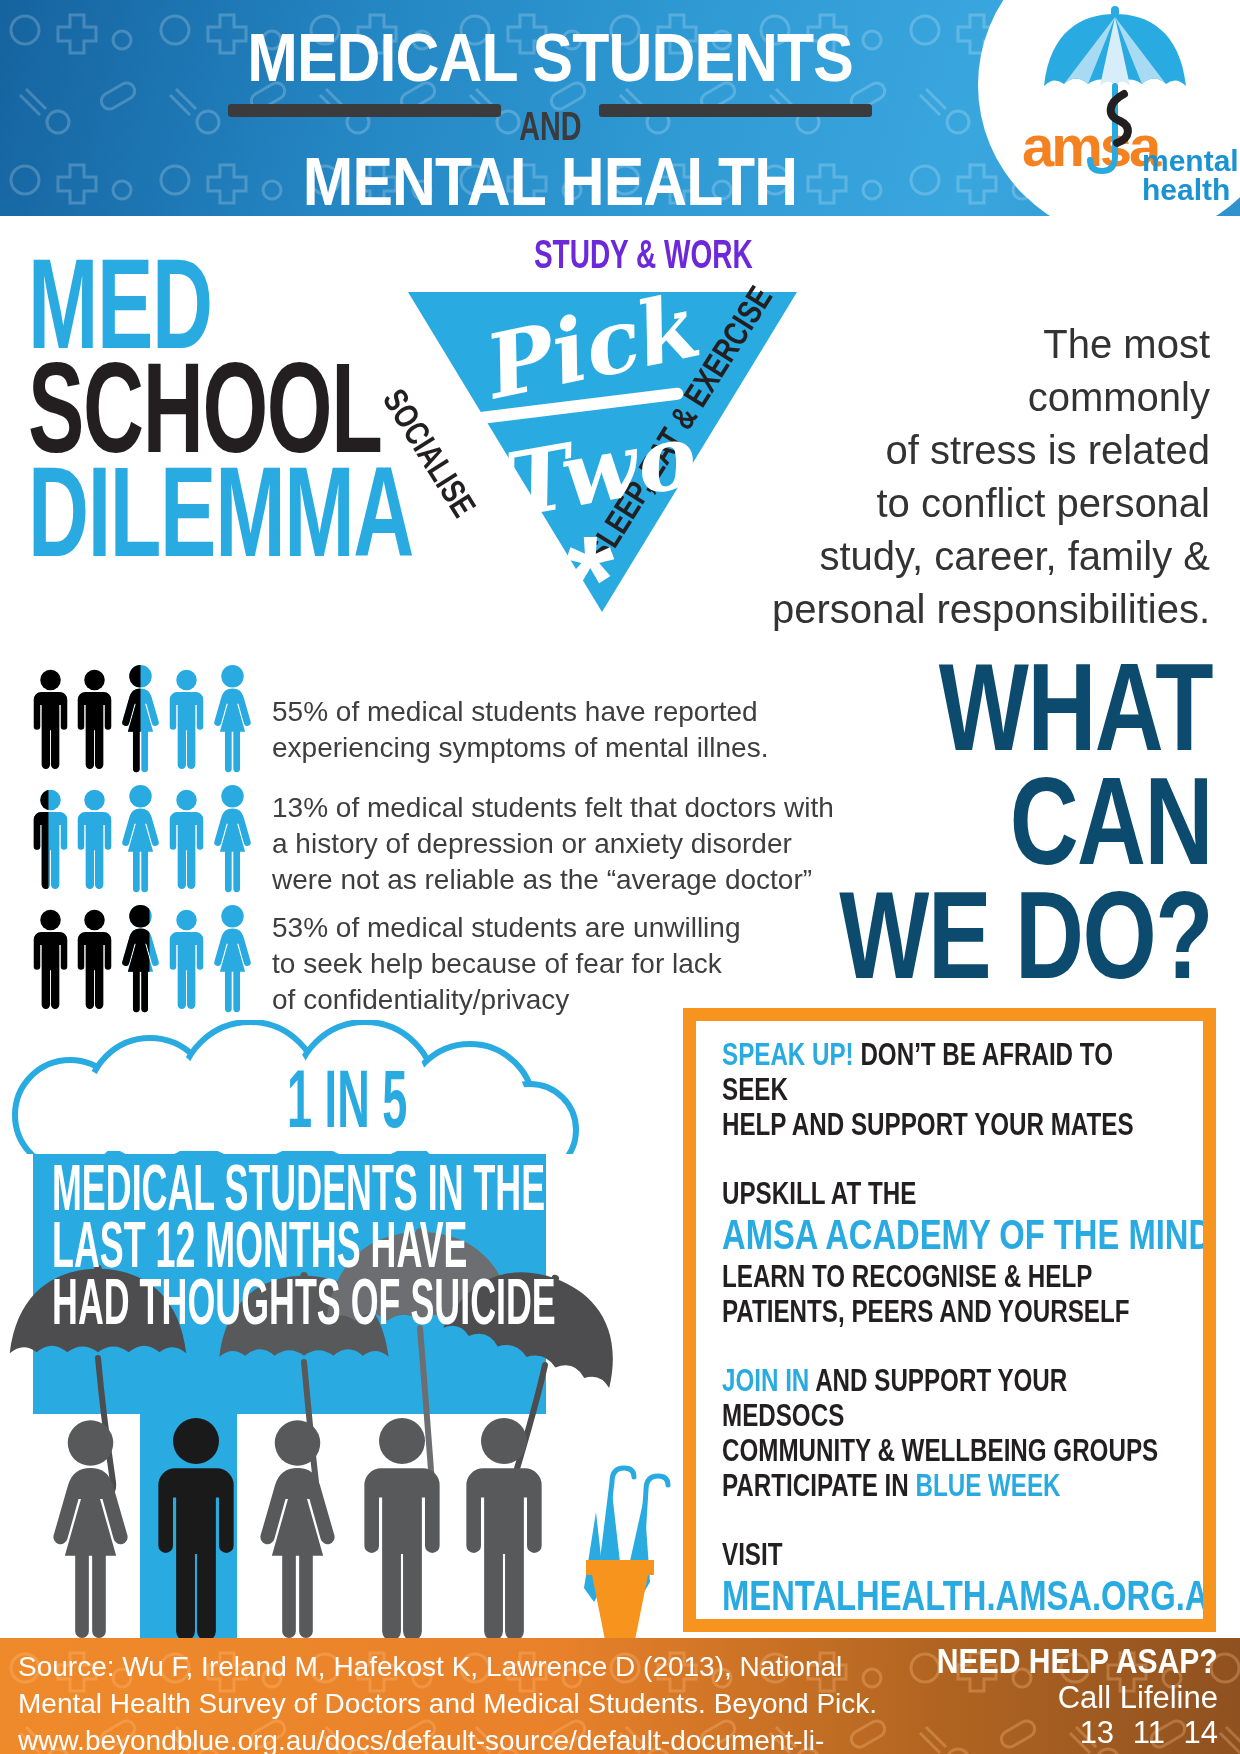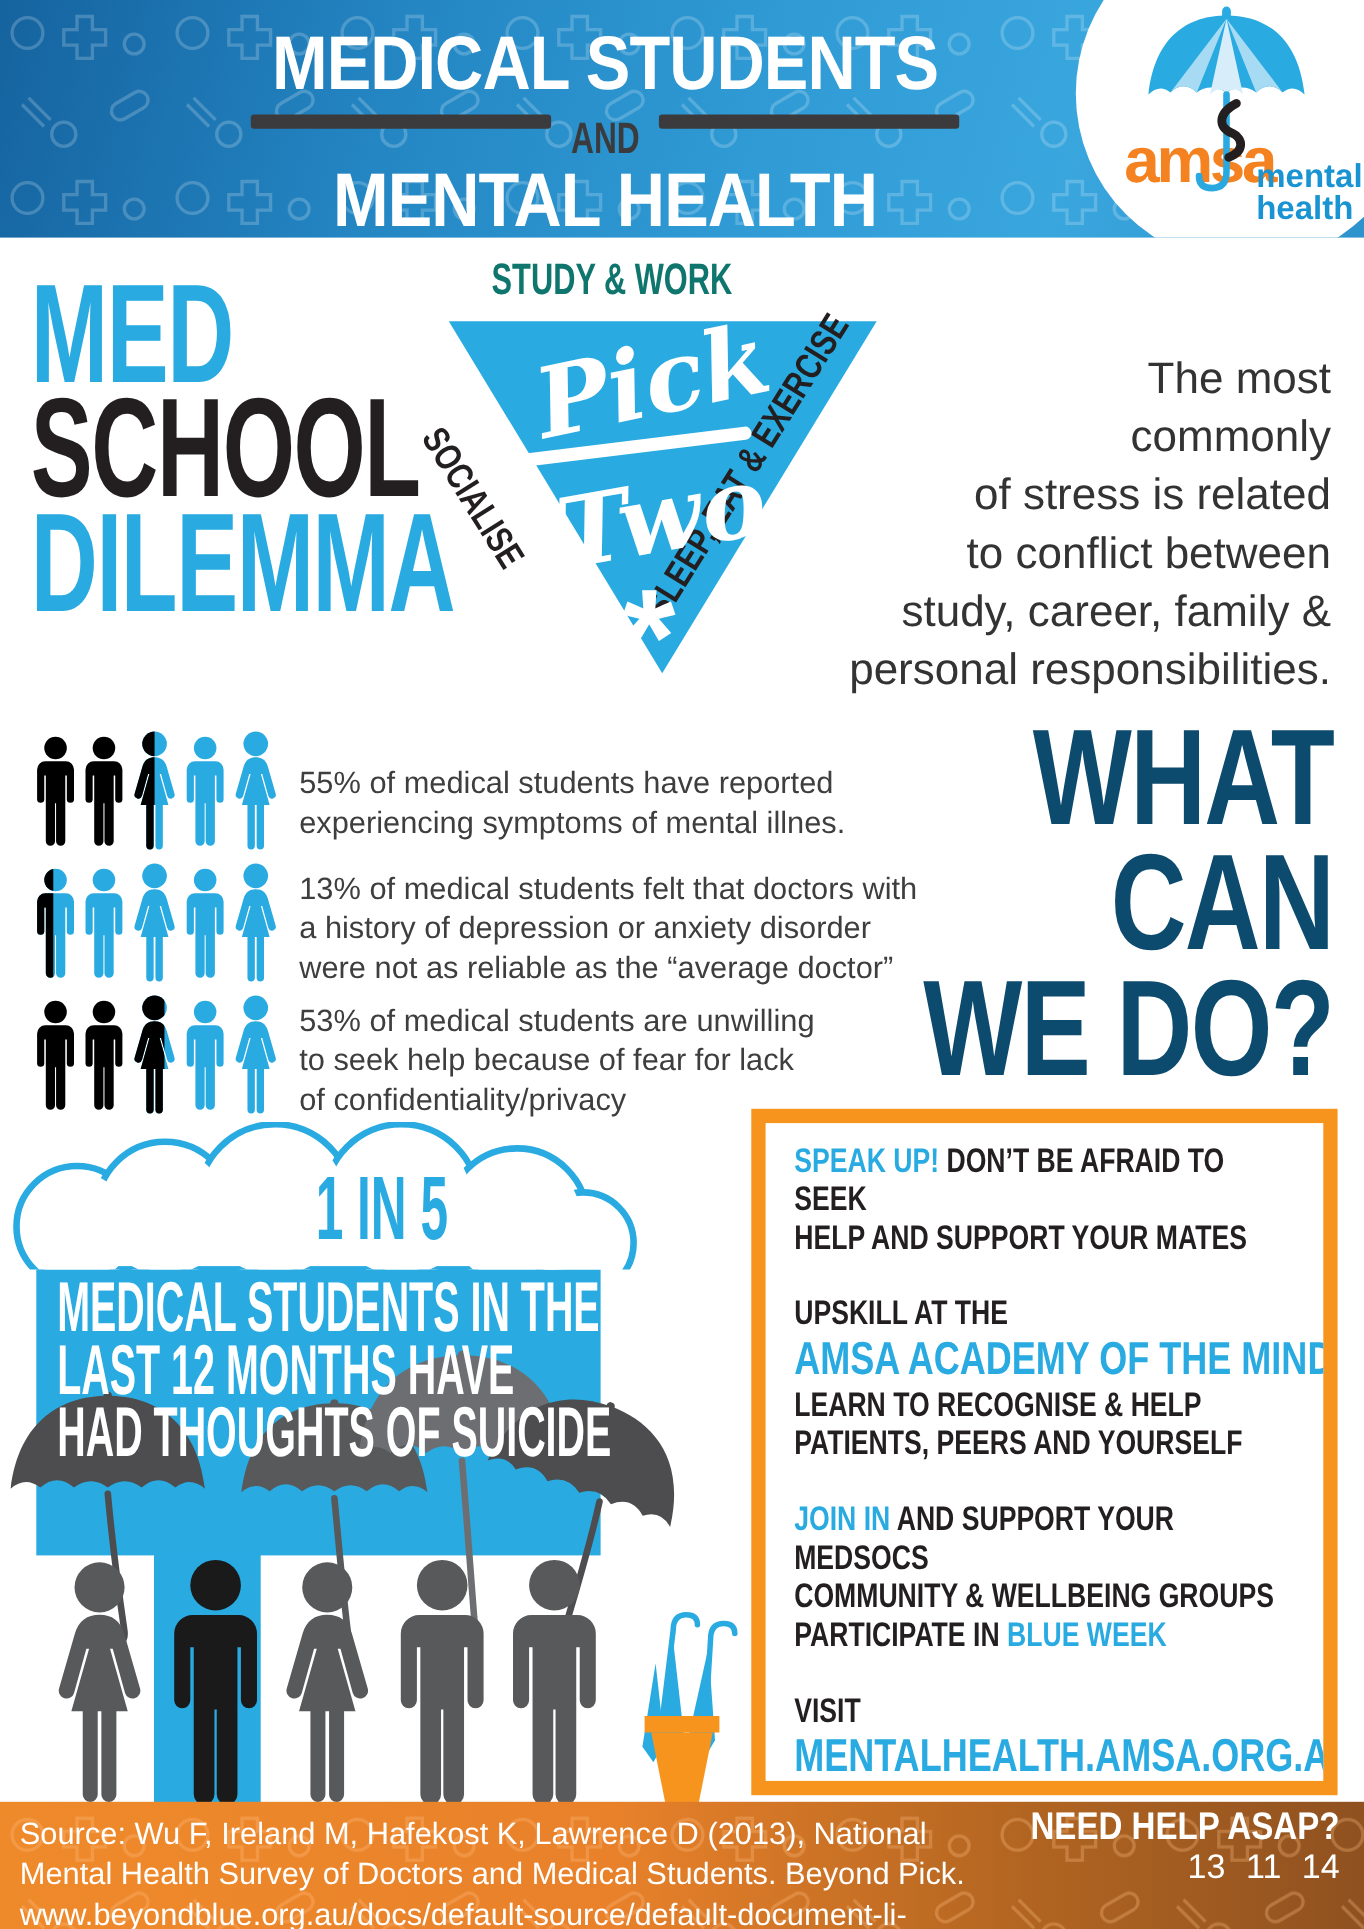--- a/index.html
+++ b/index.html
@@ -19,22 +19,22 @@
   .divider .bar{flex:1;height:13px;background:#3b3b3d;border-radius:3px;}
   .divider .and{font-weight:bold;font-size:40px;color:#3b3b3d;margin:0 6px;transform:scaleX(.72);}
   .logo-amsa{position:absolute;left:1022px;top:112px;font-weight:bold;font-size:58px;letter-spacing:-3px;color:#f58220;z-index:1;}
   .logo-tag{position:absolute;left:1142px;top:146px;font-weight:bold;font-size:30px;line-height:29px;color:#1993d2;z-index:1;}
   .logo-umb{position:absolute;left:1030px;top:4px;z-index:2;}
   
   .big-heading{position:absolute;left:28px;top:252px;font-weight:bold;font-size:128px;line-height:104px;letter-spacing:-2px;}
   .big-heading div{transform:scaleX(.66);transform-origin:0 50%;white-space:nowrap;}
   .hl-blue{color:#29abe2;}
   .hl-dark{color:#231f20;}
-  .tri-top-label{position:absolute;left:400px;top:232px;width:400px;text-align:left;
-                 font-weight:bold;font-size:40px;color:#0f766e;}
+  .tri-top-label{position:absolute;left:400px;top:232px;width:400px;text-align:right;
+                 font-weight:bold;font-size:40px;color:#6d28d9;}
   .tri-top-label .sx{transform:scaleX(.70);}
   .tri-left-label{position:absolute;left:408px;top:382px;font-weight:bold;font-size:34px;color:#231f20;
                   transform:rotate(58deg) scaleX(.78);transform-origin:0 0;white-space:nowrap;}
   .tri-right-label{position:absolute;left:612px;top:530px;font-weight:bold;font-size:34px;color:#231f20;
                   transform:rotate(-58deg) scaleX(.78);transform-origin:0 100%;white-space:nowrap;}
   .script{font-family:"DejaVu Serif",serif;font-style:italic;font-weight:bold;color:#ffffff;position:absolute;white-space:nowrap;}
   .swash{position:absolute;left:472px;top:400px;width:212px;height:12px;background:#fff;border-radius:7px;transform:rotate(-7deg);}
   .asterisk{position:absolute;left:566px;top:518px;font-size:124px;line-height:1;color:#ffffff;font-weight:bold;}
   .stress-par{position:absolute;right:30px;top:318px;width:570px;text-align:right;
               font-size:40px;line-height:53px;color:#333333;}
@@ -160,21 +160,21 @@
   <div class="tri-right-label">SLEEP, EAT &amp; EXERCISE</div>
   <div class="script" style="left:486px;top:294px;font-size:88px;transform:rotate(-12deg)">Pick</div>
   <div class="swash"></div>
   <div class="script" style="left:506px;top:418px;font-size:88px;transform:rotate(-10deg)">Two</div>
   <div class="asterisk">*</div>
 
   <div class="stress-par">
     <div>The most</div>
     <div>commonly</div>
     <div>of stress is related</div>
-    <div>to conflict between</div>
+    <div>to conflict personal</div>
     <div>study, career, family &amp;</div>
     <div>personal responsibilities.</div>
   </div>
 
   <div class="stat-row" style="top:664px">
     <div class="icon-strip">
         <span class="person-wrap" style="width: 41px;">
           <svg viewBox="0 0 44 110" class="person" style="fill: rgb(0, 0, 0);">
             <use href="#sym-man"></use>
           </svg>
@@ -388,17 +388,18 @@
     <svg class="pat">
         <rect width="100%" height="100%" fill="url(#medpat-o)"></rect>
       </svg>
     <div class="src">
       <div>Source: Wu F, Ireland M, Hafekost K, Lawrence D (2013), National</div>
       <div>Mental Health Survey of Doctors and Medical Students. Beyond Pick.</div>
       <div>www.beyondblue.org.au/docs/default-source/default-document-li-</div>
     </div>
     <div class="help">
       <div class="h1"><span class="sx">NEED HELP ASAP?</span></div>
+      <div class="h2">Call Lifeline</div>
       <div class="h3">13 11 14</div>
     </div>
   </div>
 
 </div>
 
 </body></html>

